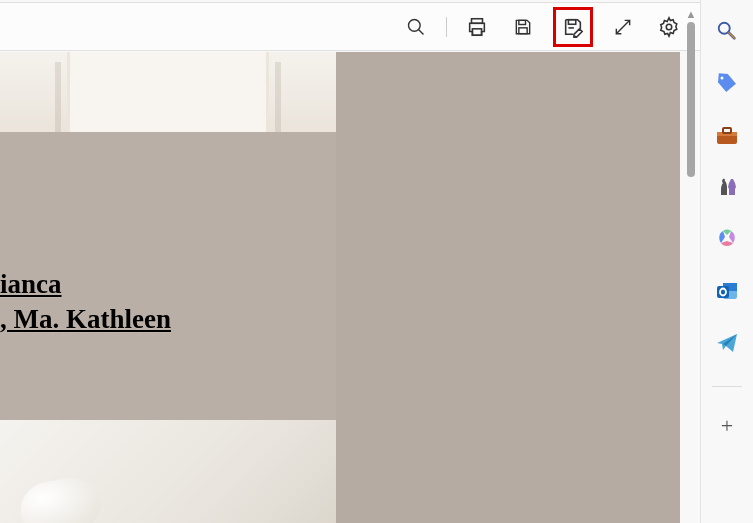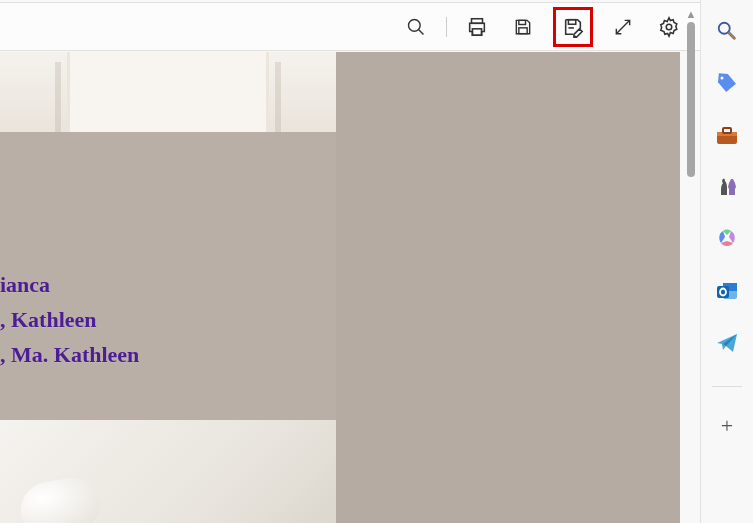--- a/index.html
+++ b/index.html
@@ -121,25 +121,26 @@
       background: #b9afa6;
     }
     .name-list {
       position: absolute;
       top: 215px;
       left: 0;
     }
     .name-line {
       font-family: Georgia, serif;
       font-weight: bold;
-      font-size: 22px;
-      color: #4c1d95;
+      font-size: 27px;
+      color: #000000;
       line-height: 35px;
       white-space: nowrap;
       text-shadow: 0 1px 0 rgba(255,255,255,0.1);
+      text-decoration: underline;
     }
     .bottom-photo {
       position: absolute;
       top: 368px;
       left: 0;
       width: 336px;
       height: 155px;
       background: linear-gradient(135deg, #f5f3ef 0%, #e8e4dd 60%, #d8d2c7 100%);
       overflow: hidden;
     }
@@ -292,21 +293,20 @@
     <div class="bottom-photo">
 
       <div class="lamp-base">
         <div class="lamp-stand"></div>
         <div class="lamp-head"></div>
       </div>
     </div>
   </div>
   <div class="name-list">
     <div class="name-line">ianca</div>
-    <div class="name-line">, Kathleen</div>
     <div class="name-line">, Ma. Kathleen</div>
   </div>
 </div>
 
 <div class="scrollbar-area">
   <div class="scroll-arrow">▲</div>
   <div class="scroll-track">
     <div class="scroll-thumb"></div>
   </div>
 </div>

